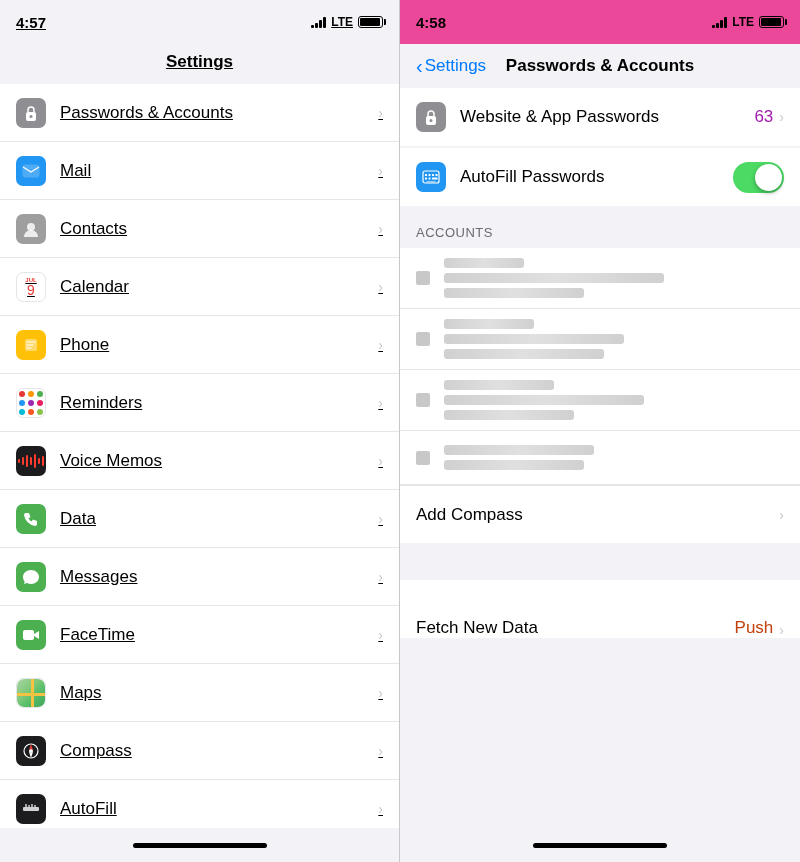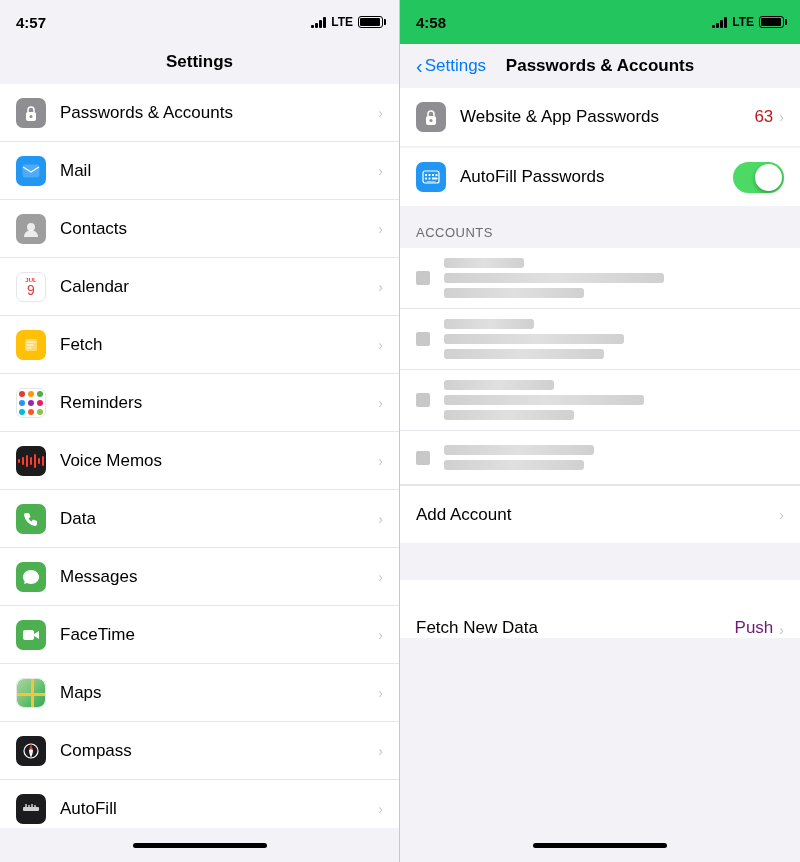--- a/index.html
+++ b/index.html
@@ -13,20 +13,21 @@
     }
 
     
     .left-panel {
       width: 400px;
       height: 862px;
       background: #f2f2f7;
       display: flex;
       flex-direction: column;
       border-right: 1px solid #c8c7cc;
+      text-decoration: underline;
     }
 
     .status-bar {
       height: 44px;
       display: flex;
       align-items: center;
       justify-content: space-between;
       padding: 0 16px;
       background: #f2f2f7;
     }
@@ -154,21 +155,21 @@
       display: flex;
       flex-direction: column;
     }
 
     .right-status-bar {
       height: 44px;
       display: flex;
       align-items: center;
       justify-content: space-between;
       padding: 16px 16px;
-      background: #22c55e;
+      background: #ec4899;
     }
 
     .right-nav {
       height: 44px;
       display: flex;
       align-items: center;
       padding: 0 16px;
       background: #f2f2f7;
       position: relative;
     }
@@ -228,21 +229,21 @@
     .ic-key { background: #8e8e93; color: #fff; }
     .ic-keyboard { background: #2196f3; color: #fff; }
 
     .right-item-label {
       flex: 1;
       font-size: 17px;
       color: #000;
     }
     .right-item-value {
       font-size: 17px;
-      color: #b91c1c;
+      color: #a21caf;
       margin-right: 6px;
     }
 
     
     .toggle {
       width: 51px;
       height: 31px;
       border-radius: 16px;
       background: #4cd964;
       position: relative;
@@ -335,21 +336,21 @@
       height: 58px;
       background: #fff;
     }
     .fetch-label {
       flex: 1;
       font-size: 17px;
       color: #000;
     }
     .fetch-value {
       font-size: 17px;
-      color: #701a75;
+      color: #c2410c;
       margin-right: 6px;
     }
 
     .right-home-indicator {
       height: 34px;
       display: flex;
       align-items: center;
       justify-content: center;
       background: #f2f2f7;
     }
@@ -500,21 +501,21 @@
       <span class="chevron">›</span>
     </div>
 
     <div class="settings-item">
       <div class="item-icon ic-notes">
         <svg width="16" height="16" viewBox="0 0 16 16" fill="none">
           <rect x="2" y="2" width="12" height="12" rx="2" fill="white" opacity="0.4"></rect>
           <path d="M4 5h8M4 8h6M4 11h4" stroke="white" stroke-width="1.2" stroke-linecap="round"></path>
         </svg>
       </div>
-      <span class="item-label">Fetch</span>
+      <span class="item-label">Phone</span>
       <span class="chevron">›</span>
     </div>
 
     <div class="settings-item">
       <div class="item-icon ic-reminders">
         <div class="reminder-dots">
           <div class="rdot" style="background:#e53935;"></div>
           <div class="rdot" style="background:#ff9800;"></div>
           <div class="rdot" style="background:#4caf50;"></div>
           <div class="rdot" style="background:#2196f3;"></div>
@@ -720,21 +721,21 @@
 
       <div class="account-row">
         <div class="account-icon-placeholder"></div>
         <div class="account-text-block">
           <div class="blurred-line bl-w10"></div>
           <div class="blurred-line bl-w3"></div>
         </div>
       </div>
 
       <div class="add-account-item" style="border-top:1px solid #e5e5ea;">
-        <span class="add-account-label">Add Account</span>
+        <span class="add-account-label">Add Compass</span>
         <span class="chevron">›</span>
       </div>
     </div>
 
     <div class="gap-section"></div>
 
     <div class="section-card">
       <div class="fetch-item">
         <span class="fetch-label">Fetch New Data</span>
         <span class="fetch-value">Push</span>

